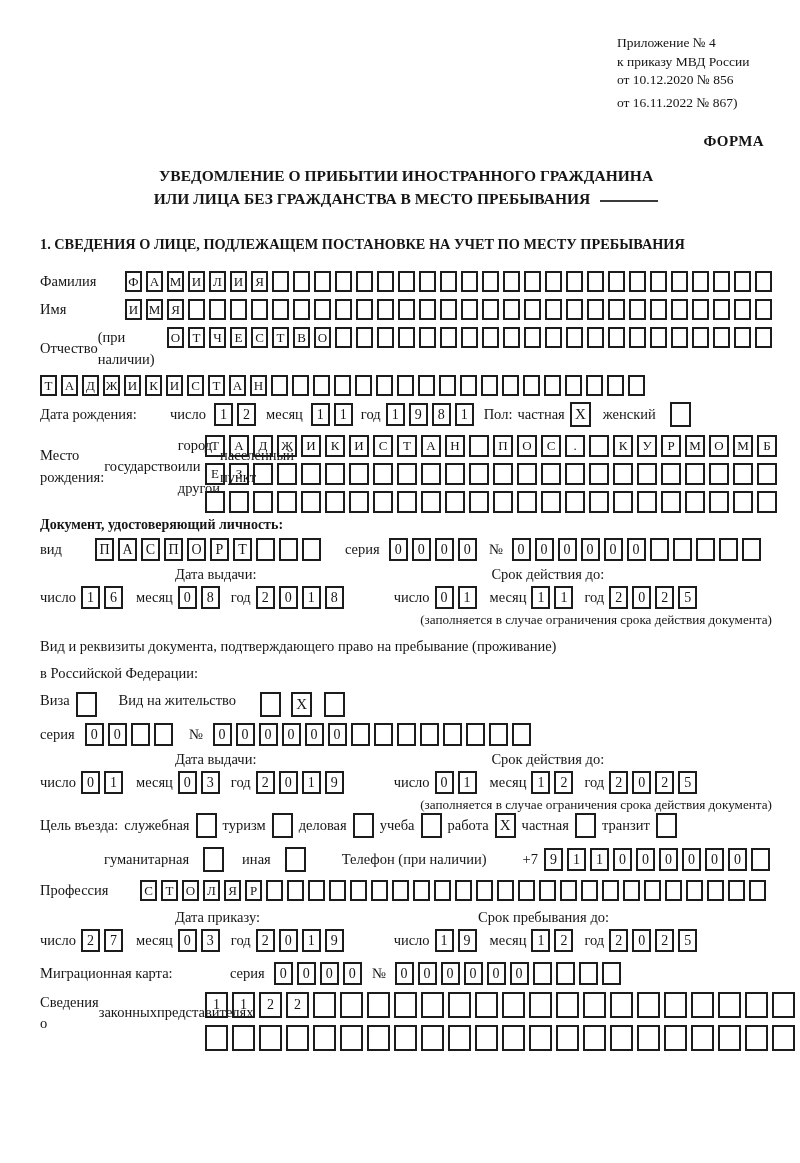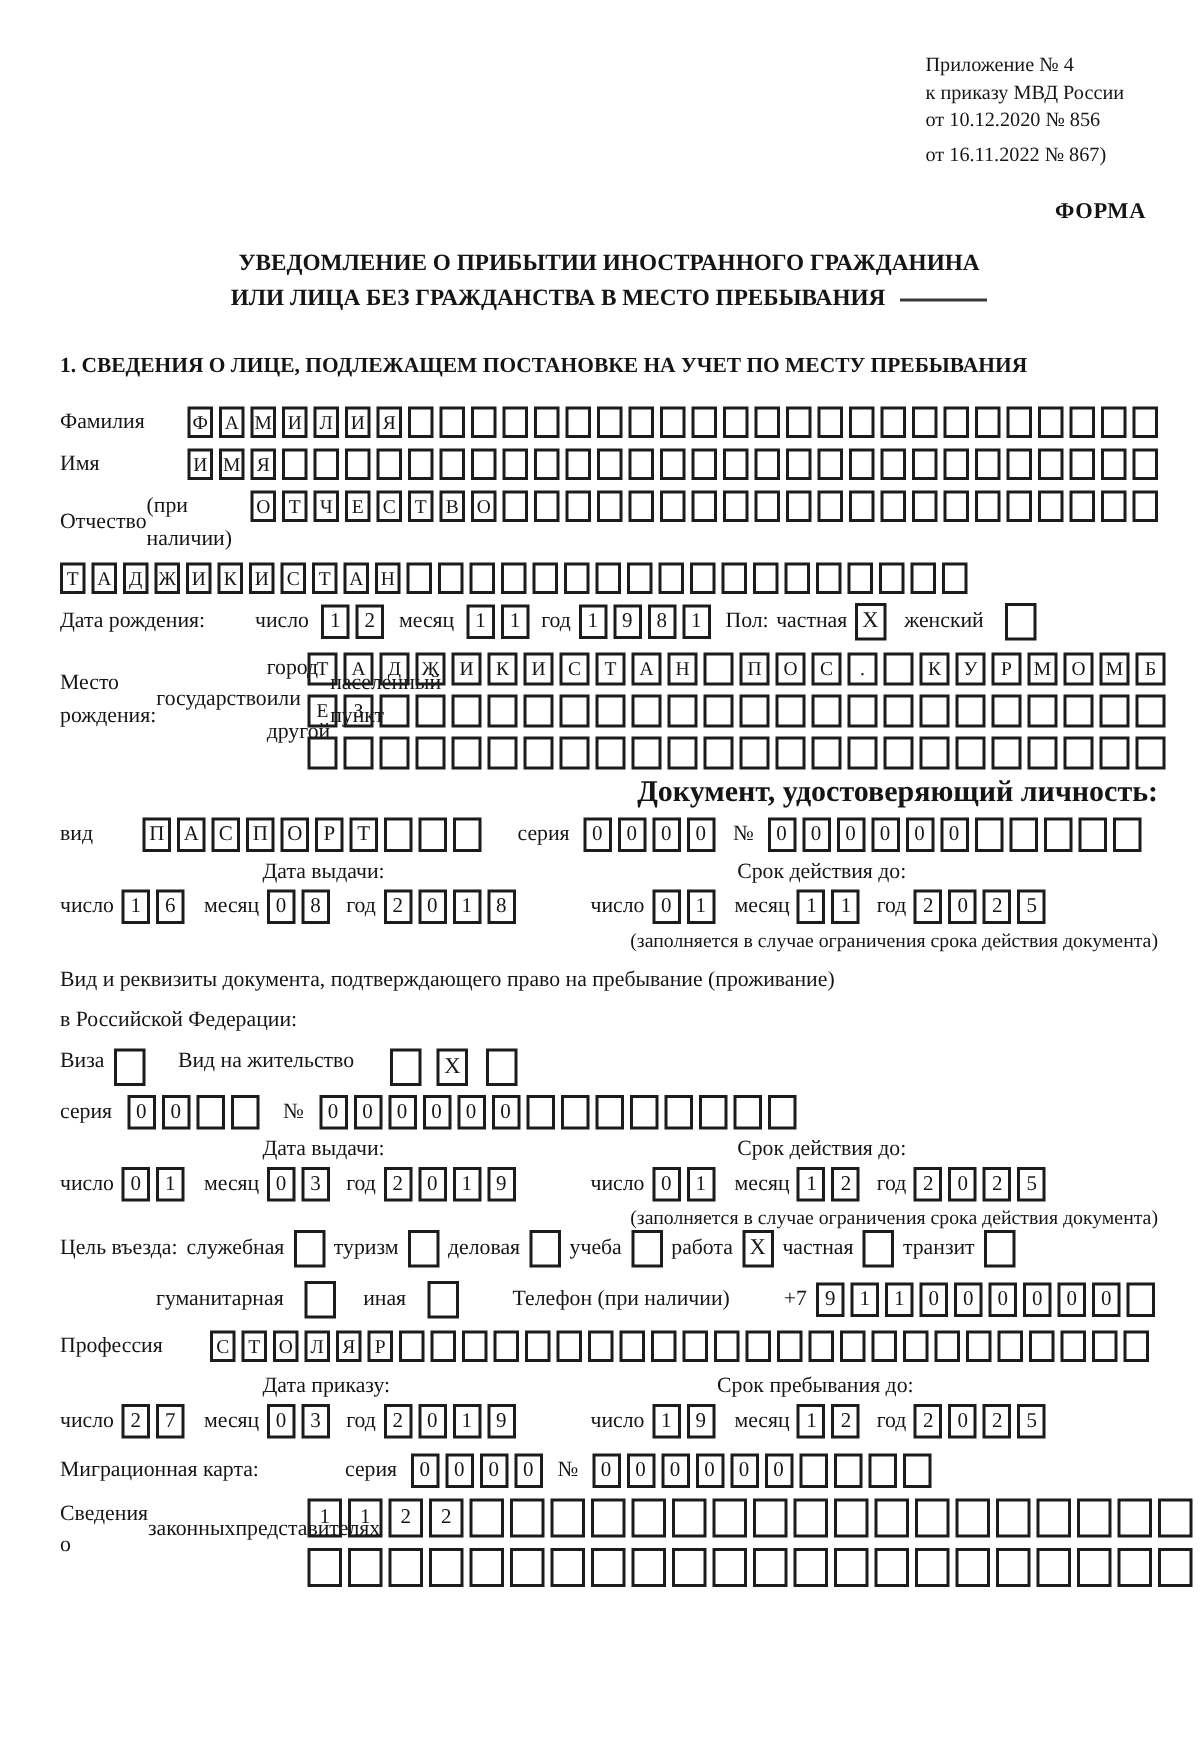--- a/index.html
+++ b/index.html
@@ -318,21 +318,21 @@
           <span class="cell"></span>
           <span class="cell"></span>
           <span class="cell"></span>
           <span class="cell"></span>
           <span class="cell"></span>
           <span class="cell"></span>
         </div>
     </div>
   </div>
 
-  <div style="text-align:right; font-weight:bold; font-size:20px; margin-top:4px;">Документ, удостоверяющий личность:</div>
+  <div style="text-align:left; font-weight:bold; font-size:14px; margin-top:4px;">Документ, удостоверяющий личность:</div>
 
   <div class="frow" style="margin-top:5px; align-items:center;">
     <span class="lbl" style="width:55px;">вид</span>
     <span class="cells doc">
         <span class="cell">П</span>
         <span class="cell">А</span>
         <span class="cell">С</span>
         <span class="cell">П</span>
         <span class="cell">О</span>
         <span class="cell">Р</span>

